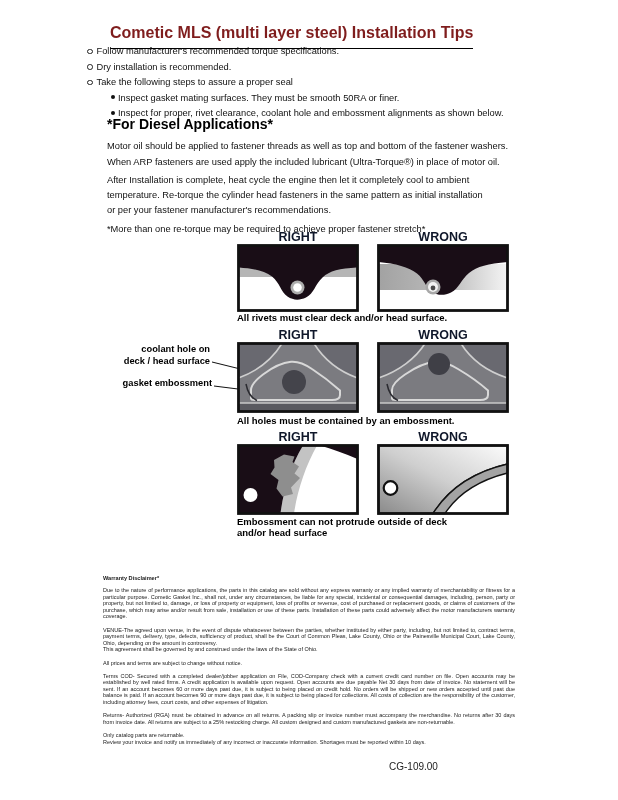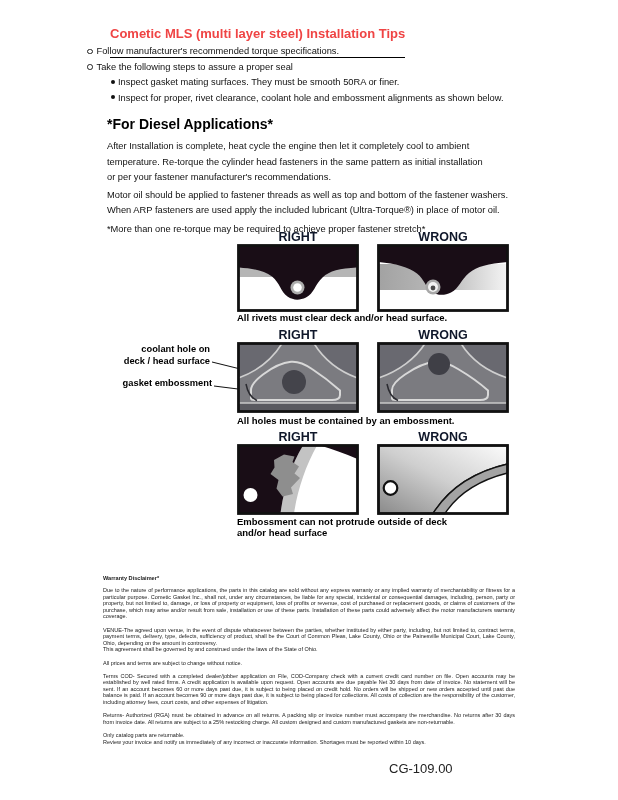--- a/index.html
+++ b/index.html
@@ -1,21 +1,21 @@
 <!DOCTYPE html>
 <html><head>
 <meta charset="utf-8">
 <style>
   html,body{margin:0;padding:0;background:#fff;}
   .page{position:relative;width:618px;height:800px;background:#ffffff;
         font-family:"Liberation Sans",sans-serif;color:#111;overflow:hidden;}
   .abs{position:absolute;}
 
-  .title{font-size:13px;font-weight:bold;color:#ef4444;border-bottom:1.6px solid #000;
-         padding-bottom:16px;display:inline-block;}
+  .title{font-size:16px;font-weight:bold;color:#7f1d1d;border-bottom:1.6px solid #000;
+         padding-bottom:6px;display:inline-block;}
 
   .tips{left:87px;top:44px;width:460px;}
   .tip-row{display:flex;align-items:flex-start;height:15.5px;font-size:9.3px;line-height:14px;}
   .m-open{width:3.5px;height:3.5px;border:1px solid #222;border-radius:50%;margin:4.5px 4px 0 0;flex:none;}
   .m-fill{width:4px;height:4px;background:#111;border-radius:50%;margin:4.5px 3px 0 0;flex:none;}
   .sub{margin-left:24px;}
 
   .diesel{left:107px;top:117px;width:424px;font-size:9.3px;line-height:15.3px;}
   .diesel h2{font-size:14px;margin:0 0 7px 0;color:#000;}
   .diesel p{margin:0 0 3px 0;white-space:pre-line;}
@@ -31,57 +31,61 @@
 
   .lbl{font-size:9.3px;line-height:11.5px;text-align:right;white-space:pre-line;color:#000;font-weight:bold;}
   .lbl1{left:60px;top:344px;width:150px;}
   .lbl2{left:60px;top:378px;width:152px;}
   .leaders{left:205px;top:355px;}
 
   .warranty{left:103px;top:575px;width:412px;font-size:5.5px;line-height:6.45px;color:#1a1a1a;}
   .warranty h3{font-size:5.6px;margin:0 0 6px 0;}
   .warranty p{margin:0 0 7px 0;text-align:justify;white-space:pre-line;}
 
-  .footer-code{left:389px;top:761px;font-size:13px;color:#222;}
+  .footer-code{left:389px;top:761px;font-size:10px;color:#222;}
 </style>
 </head>
 <body>
 
 <div class="page">
 
   <div class="abs" style="left:110px;top:24px;">
     <span class="title">Cometic MLS (multi layer steel) Installation Tips</span>
   </div>
 
   <div class="abs tips">
     <div class="tip-row">
       <span class="m-open"></span>
       <span>Follow manufacturer's recommended torque specifications.</span>
     </div>
     <div class="tip-row">
       <span class="m-open"></span>
+      <span>Dry installation is recommended.</span>
+    </div>
+    <div class="tip-row">
+      <span class="m-open"></span>
       <span>Take the following steps to assure a proper seal</span>
     </div>
     <div class="tip-row sub">
       <span class="m-fill"></span>
       <span>Inspect gasket mating surfaces.  They must be smooth 50RA or finer.</span>
     </div>
     <div class="tip-row sub">
       <span class="m-fill"></span>
       <span>Inspect for proper, rivet clearance, coolant hole and embossment alignments as shown below.</span>
     </div>
   </div>
 
   <div class="abs diesel">
     <h2>*For Diesel Applications*</h2>
+    <p>Motor oil should be applied to fastener threads as well as top and bottom of the fastener washers.
+When ARP fasteners are used apply the included lubricant (Ultra-Torque®) in place of motor oil.</p>
     <p>After Installation is complete, heat cycle the engine then let it completely cool to ambient
 temperature. Re-torque the cylinder head fasteners in the same pattern as initial installation
 or per your fastener manufacturer's recommendations.</p>
-    <p>Motor oil should be applied to fastener threads as well as top and bottom of the fastener washers.
-When ARP fasteners are used apply the included lubricant (Ultra-Torque®) in place of motor oil.</p>
     <p>*More than one re-torque may be required to achieve proper fastener stretch*</p>
   </div>
 
   <div class="abs hdr hdr-l" style="top:230px;">RIGHT</div>
   <div class="abs hdr hdr-r" style="top:230px;">WRONG</div>
 
   <div class="dbox" style="left:237px;top:244px;">
     <svg width="122" height="68" viewBox="0 0 122 68">
       <rect x="1.5" y="1.5" width="119" height="65" fill="#ffffff"></rect>
       <rect x="1.5" y="23.5" width="119" height="9.5" fill="#b5b5b5"></rect>

